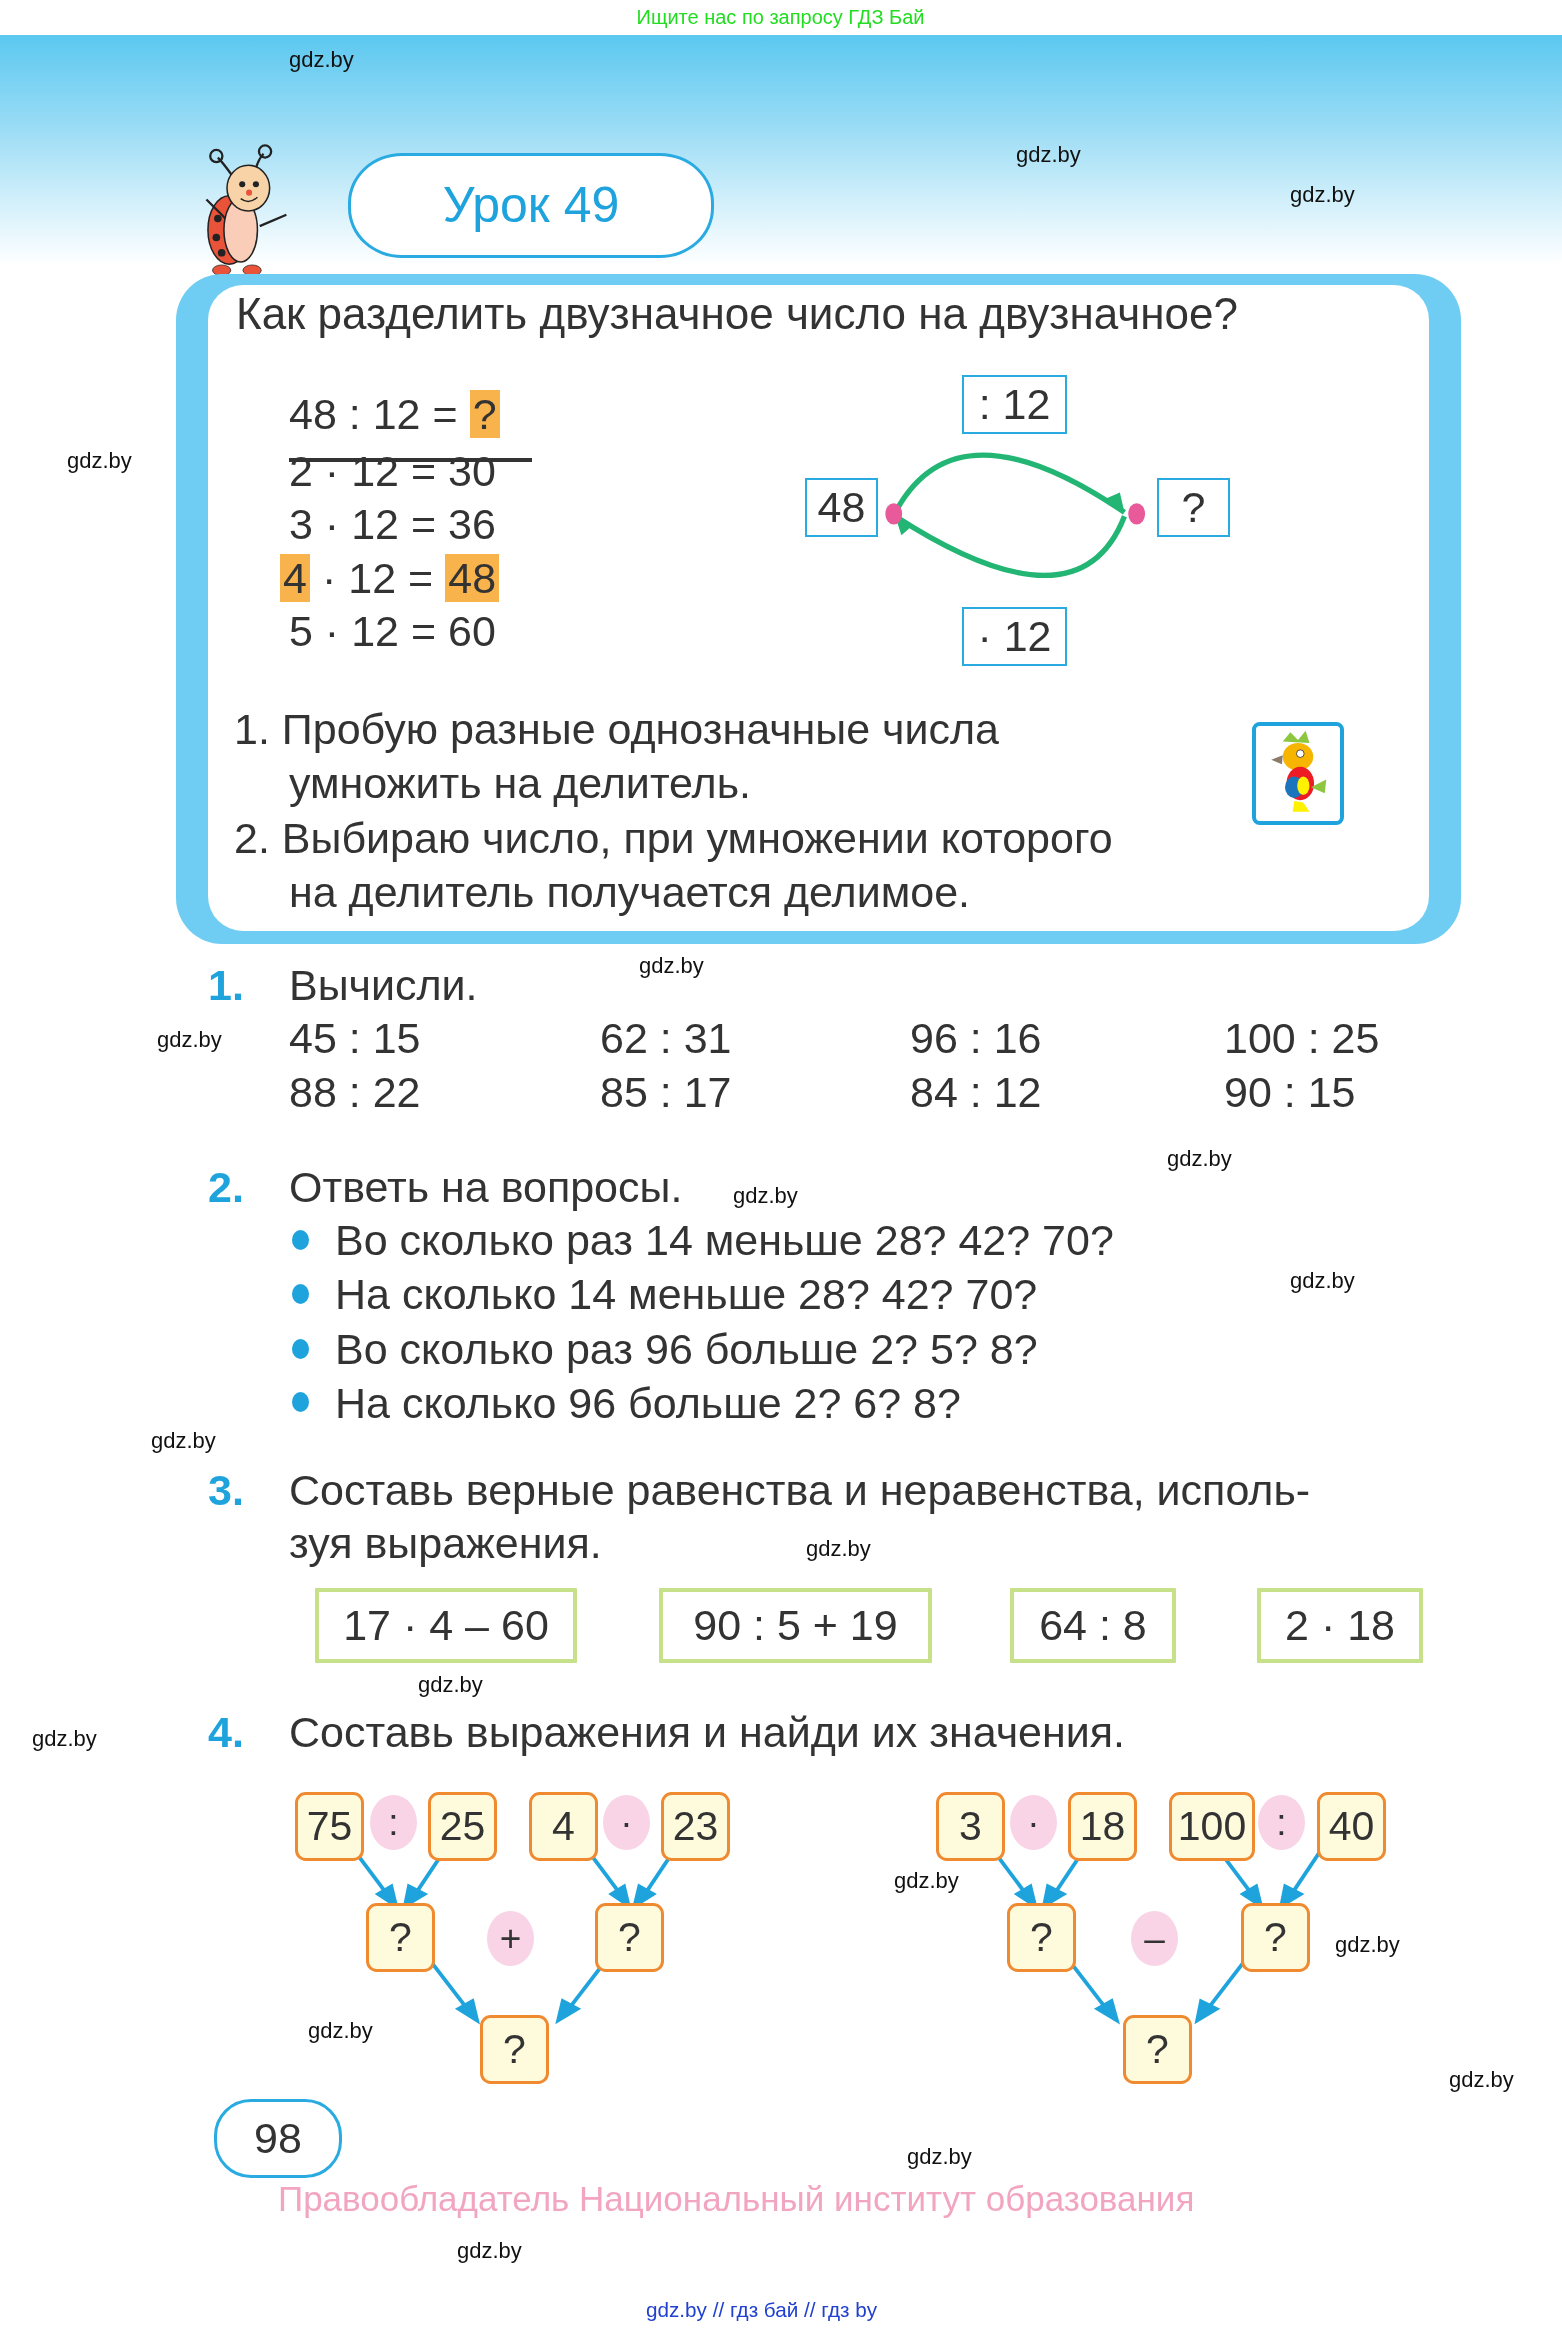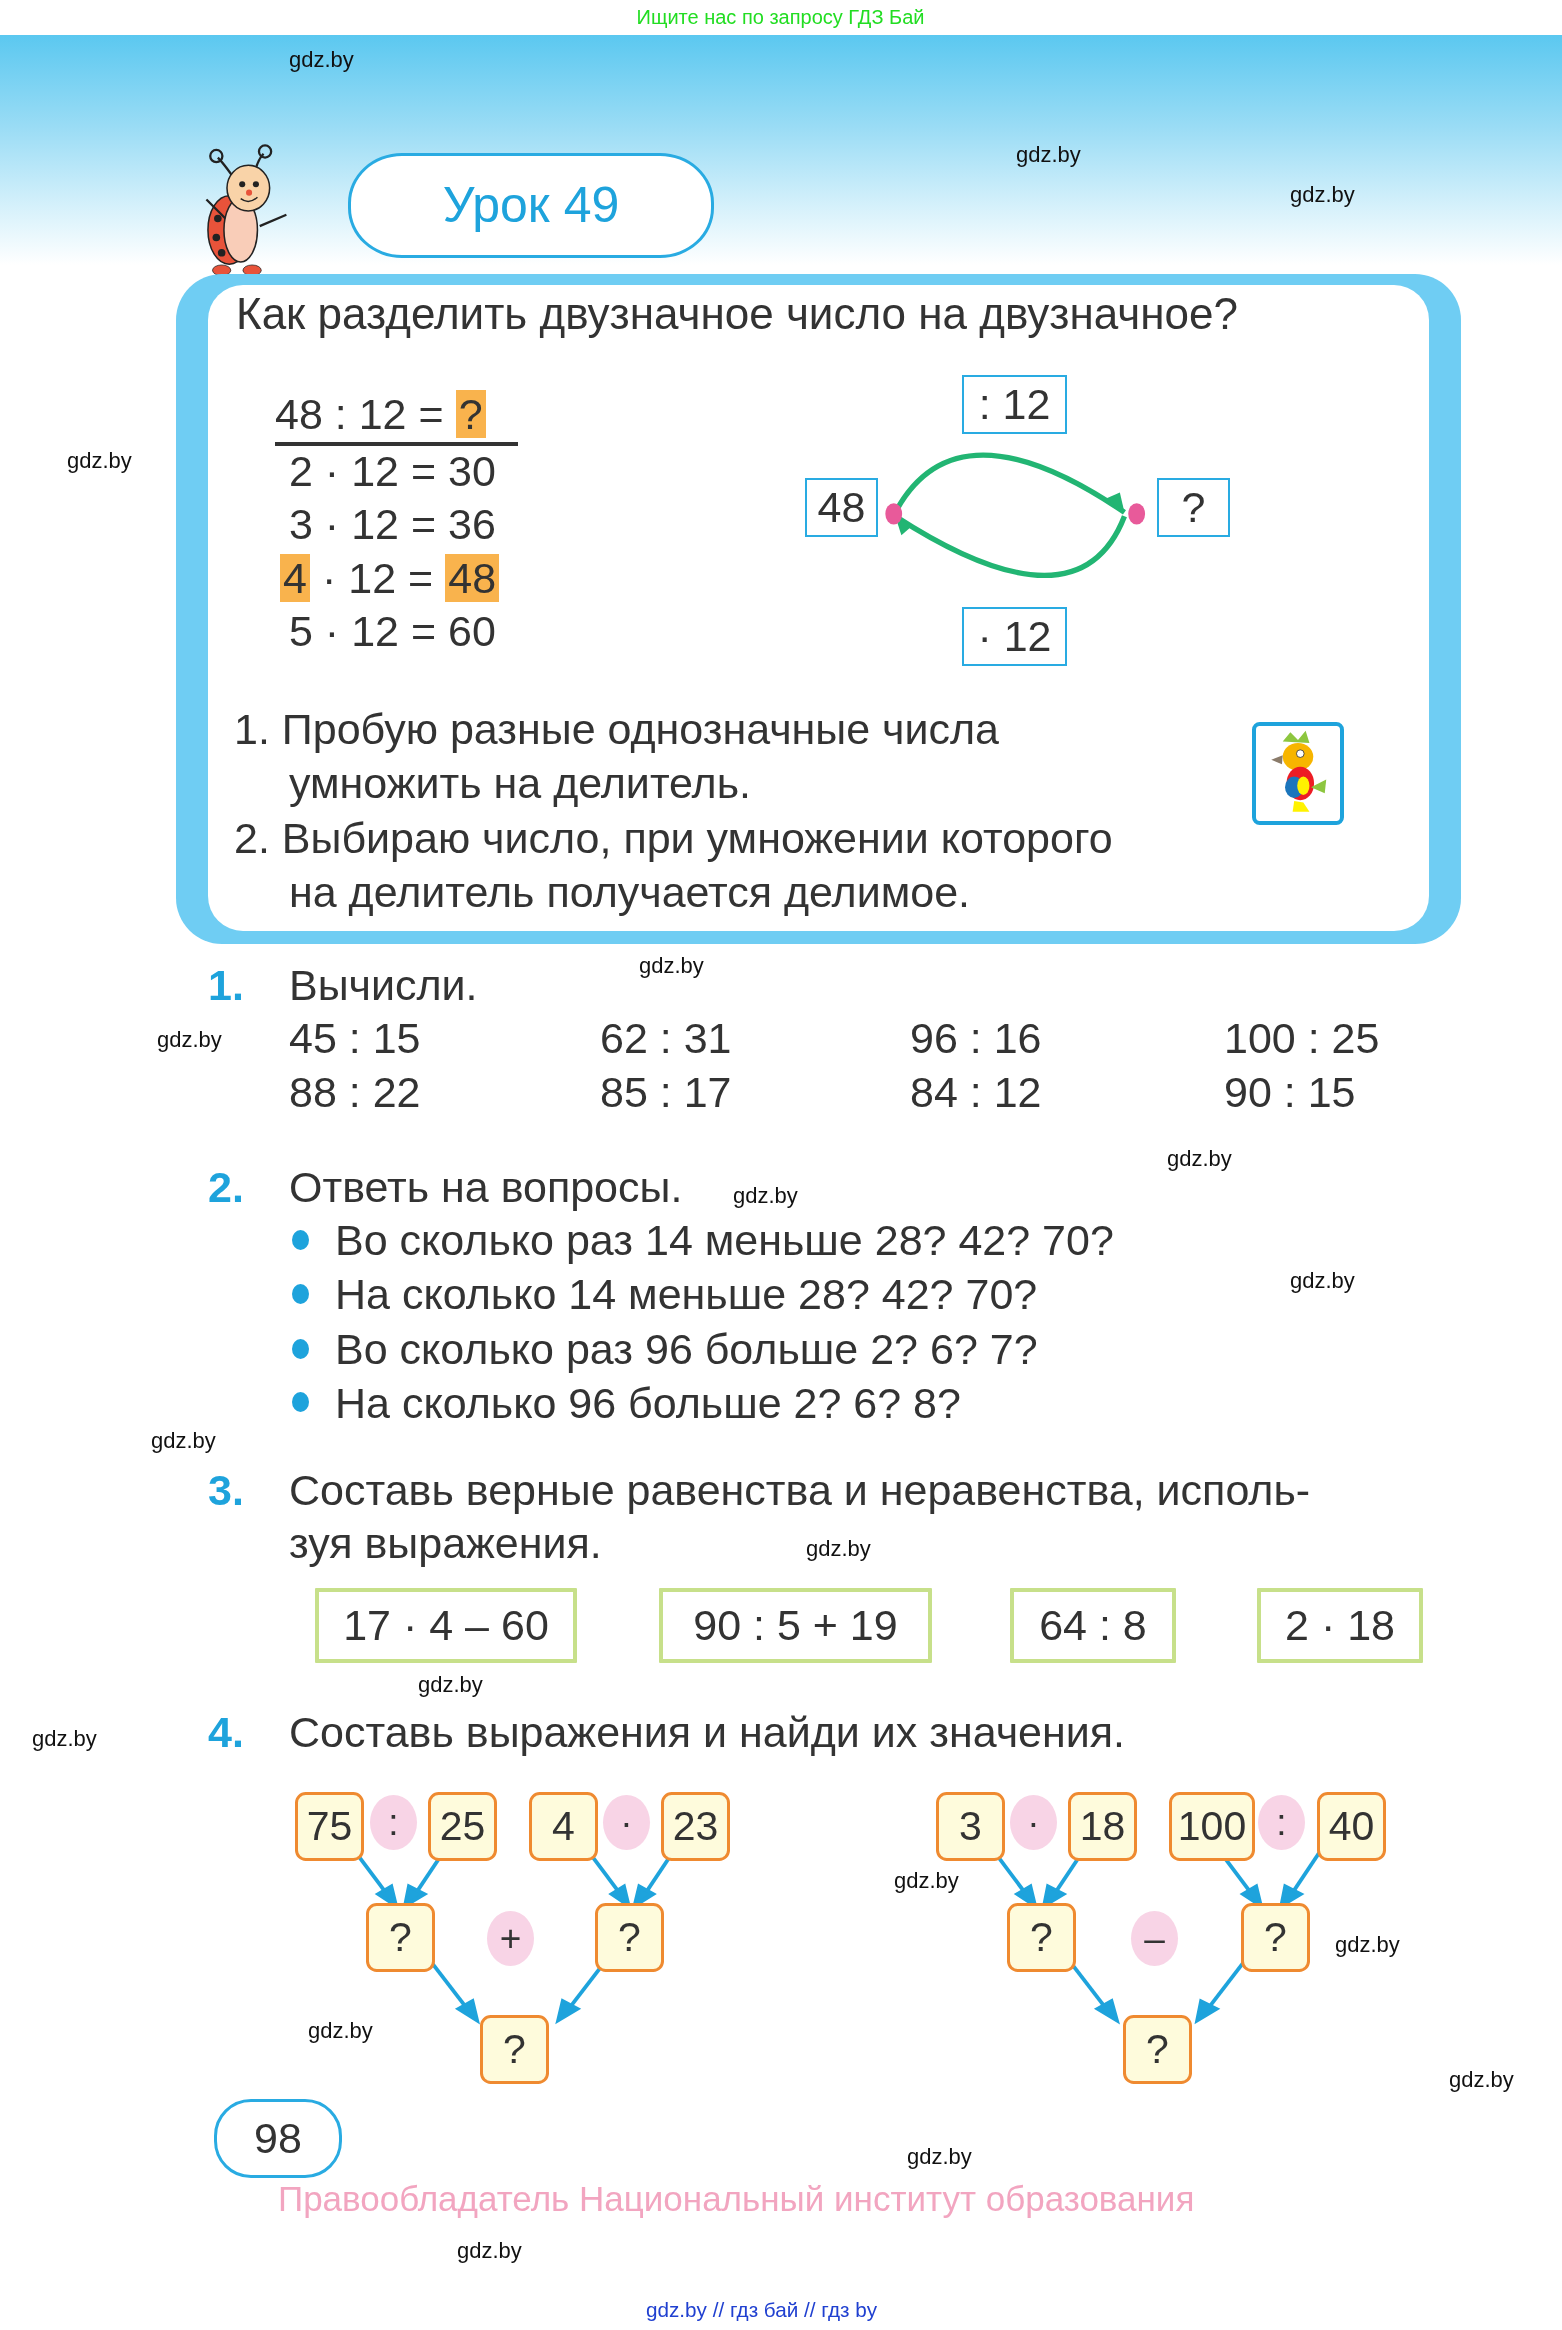--- a/index.html
+++ b/index.html
@@ -78,21 +78,21 @@
 
 <div class="abs cloud" style="left:348px;top:153px;width:360px;height:99px;border-radius:54px/50px;">
   <div class="lesson-title" style="text-align:center;line-height:99px;">Урок 49</div>
 </div>
 
 <div class="abs rule-frame"></div>
 <div class="abs rule-inner"></div>
 
 <div class="abs big" style="left:236px;top:289px;font-size:44px">Как разделить двузначное число на двузначное?</div>
 
-<div class="abs eq" style="left:275px;top:390px;border-bottom:4.6px solid #333;padding-bottom:3px;width:243px">
+<div class="abs eq" style="left:289px;top:390px;border-bottom:4.6px solid #333;padding-bottom:19px;width:243px">
   <span>48</span>
   <span>:</span>
   <span>12</span>
   <span>=</span>
   <span class="hl">?</span>
 </div>
 
 <div class="abs eq" style="left:289px;top:447px">
   <span>2</span> · <span>12</span> = <span>30</span>
 </div>
@@ -149,21 +149,21 @@
 <div class="abs big" style="left:910px;top:1068px">84 : 12</div>
 <div class="abs big" style="left:1224px;top:1068px">90 : 15</div>
 
 <div class="abs num" style="left:208px;top:1163px">2.</div>
 <div class="abs big" style="left:289px;top:1163px">Ответь на вопросы.</div>
 <div class="abs bullet" style="left:292px;top:1230px"></div>
 <div class="abs big" style="left:335px;top:1216px">Во сколько раз 14 меньше 28? 42? 70?</div>
 <div class="abs bullet" style="left:292px;top:1284px"></div>
 <div class="abs big" style="left:335px;top:1270px">На сколько 14 меньше 28? 42? 70?</div>
 <div class="abs bullet" style="left:292px;top:1339px"></div>
-<div class="abs big" style="left:335px;top:1325px">Во сколько раз 96 больше 2? 6? 7?</div>
+<div class="abs big" style="left:335px;top:1325px">Во сколько раз 96 больше 2? 5? 8?</div>
 <div class="abs bullet" style="left:292px;top:1392px"></div>
 <div class="abs big" style="left:335px;top:1379px">На сколько 96 больше 2? 6? 8?</div>
 
 <div class="abs num" style="left:208px;top:1466px">3.</div>
 <div class="abs big" style="left:289px;top:1466px">Составь верные равенства и неравенства, исполь-</div>
 <div class="abs big" style="left:289px;top:1519px">зуя выражения.</div>
 <div class="abs greenbox" style="left:315px;top:1588px;width:254px;height:67px;line-height:67px">17 · 4 – 60</div>
 <div class="abs greenbox" style="left:659px;top:1588px;width:265px;height:67px;line-height:67px">90 : 5 + 19</div>
 <div class="abs greenbox" style="left:1010px;top:1588px;width:158px;height:67px;line-height:67px">64 : 8</div>
 <div class="abs greenbox" style="left:1257px;top:1588px;width:158px;height:67px;line-height:67px">2 · 18</div>

